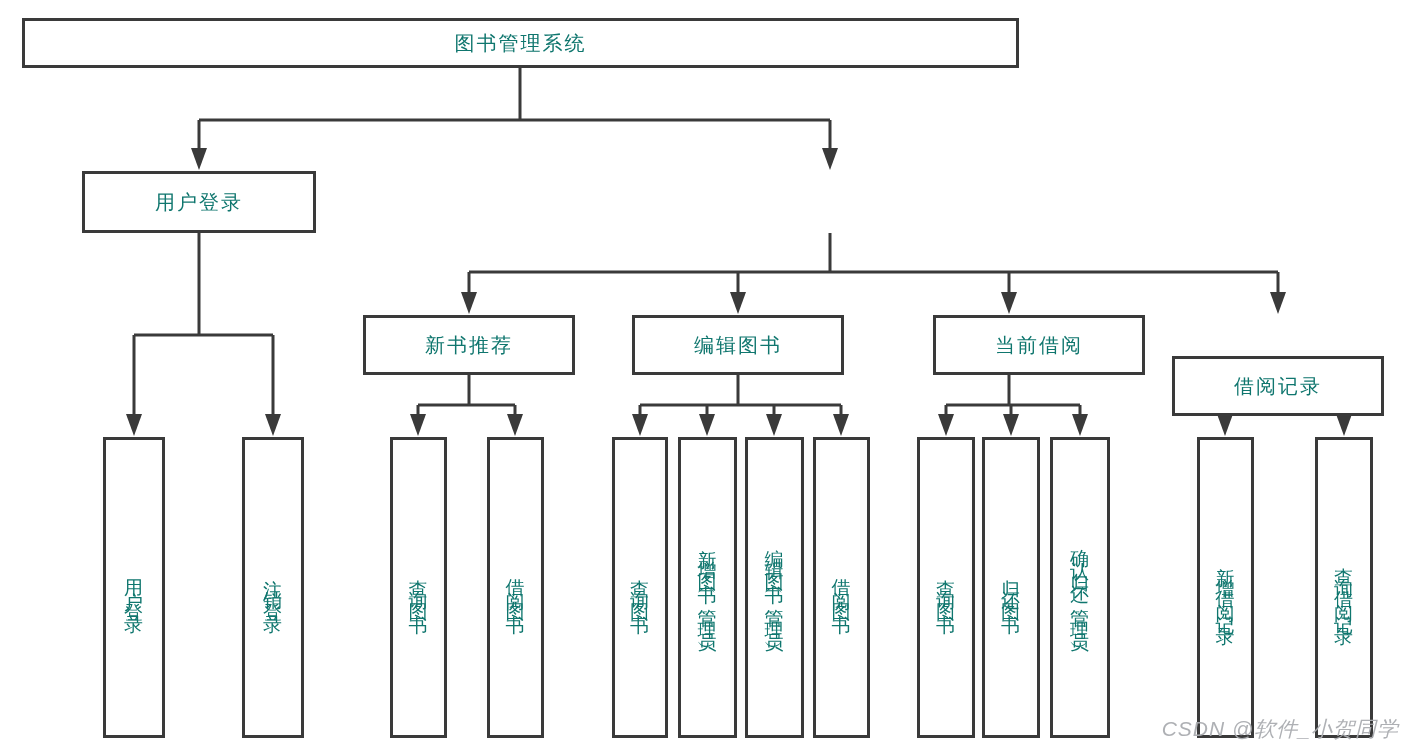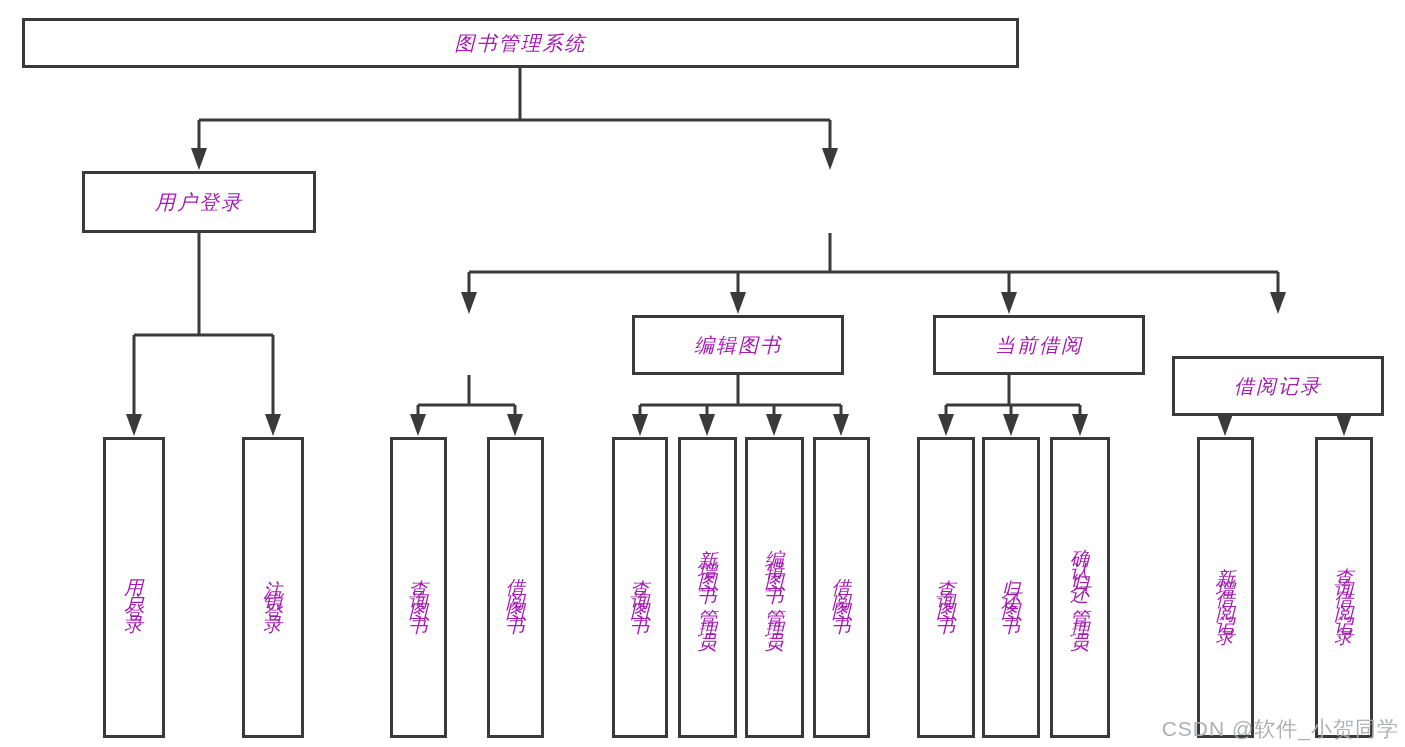--- a/index.html
+++ b/index.html
@@ -12,43 +12,43 @@
   }
   .stage { position: absolute; inset: 0; }
   svg.connectors { position: absolute; left: 0; top: 0; z-index: 1; }
   .node {
     position: absolute;
     background: #ffffff;
     border: 3px solid #3a3a3a;
     display: flex;
     align-items: center;
     justify-content: center;
-    color: #a21caf;
+    color: #0f766e;
     font-size: 20px;
     letter-spacing: 2px;
     z-index: 2;
     text-align: center;
-    font-style: italic;
   }
   .leaf {
     writing-mode: vertical-rl;
     text-orientation: mixed;
     letter-spacing: 12px;
     font-size: 19px;
     line-height: 1;
   }
   .watermark {
     position: absolute;
     right: 6px;
     bottom: 4px;
     font-size: 21px;
     letter-spacing: 1px;
     color: rgba(170, 172, 176, 0.95);
     z-index: 5;
     white-space: nowrap;
+    font-style: italic;
   }
 </style>
 </head>
 <body>
 
 <div class="stage">
 
   <svg class="connectors" width="1405" height="747" viewBox="0 0 1405 747">
 
     <g>
@@ -96,20 +96,21 @@
       <path d="M1278 375 V405 M1225 405 H1344 M1225 405 V416 M1344 405 V416" fill="none" stroke="#3a3a3a" stroke-width="3"></path>
       <polygon points="1217,414 1233,414 1225,436" fill="#3a3a3a"></polygon>
       <polygon points="1336,414 1352,414 1344,436" fill="#3a3a3a"></polygon>
     </g>
   </svg>
 
   <div class="node" style="left:22px; top:18px; width:997px; height:50px;">图书管理系统</div>
 
   <div class="node" style="left:82px; top:171px; width:234px; height:62px;">用户登录</div>
 
+  <div class="node" style="left:363px; top:315px; width:212px; height:60px;">新书推荐</div>
   <div class="node" style="left:632px; top:315px; width:212px; height:60px;">编辑图书</div>
   <div class="node" style="left:903px; top:315px; width:212px; height:60px;margin-left:30px;">当前借阅</div>
   <div class="node" style="left:1172px; top:315px; width:212px; height:60px;margin-top:41px;">借阅记录</div>
 
   <div class="node leaf" style="left:103px; top:437px; width:62px; height:301px;">用户登录</div>
   <div class="node leaf" style="left:242px; top:437px; width:62px; height:301px;">注销登录</div>
 
   <div class="node leaf" style="left:390px; top:437px; width:57px; height:301px;">查询图书</div>
   <div class="node leaf" style="left:487px; top:437px; width:57px; height:301px;">借阅图书</div>
 

